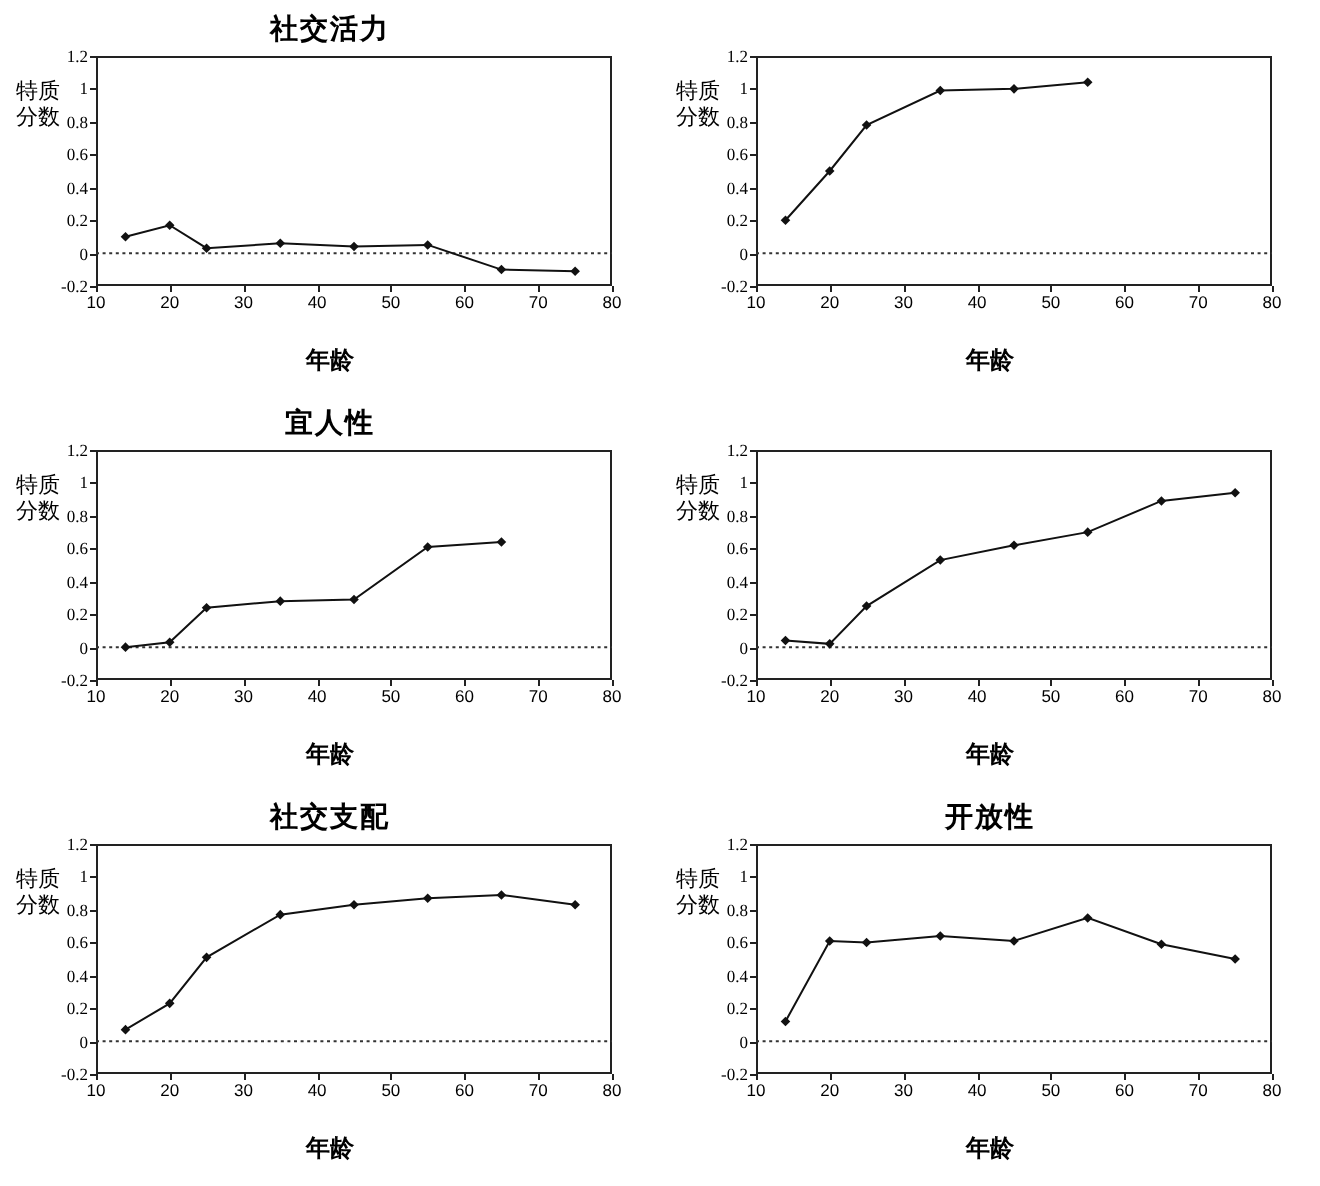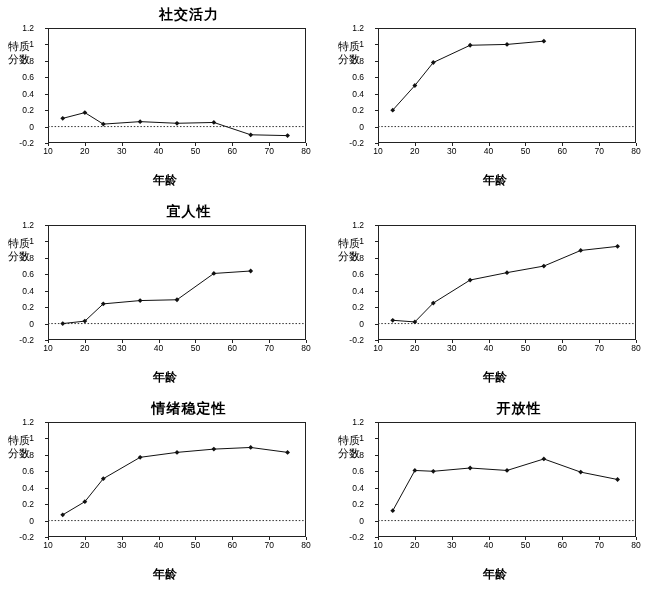--- a/index.html
+++ b/index.html
@@ -17,21 +17,20 @@
     width:660px;height:593px;
   }
   .panel{position:relative;}
   .ptitle{
     position:absolute;
     top:6px;left:0;width:330px;
     text-align:center;
     font-size:14px;
     font-weight:bold;
     letter-spacing:1px;
-    padding-left:24px;
   }
   .plotwrap{
     position:absolute;
     left:48px;top:28px;
     width:258px;height:115px;
   }
   .plotbox{
     position:absolute;inset:0;
     border:1px solid #222;
     background:#fff;
@@ -51,24 +50,25 @@
     position:absolute;
     left:0;width:330px;
     top:172px;
     text-align:center;
     font-size:12px;
     font-weight:bold;
   }
   .ytick{
     position:absolute;
     right:100%;
-    margin-right:14px;
+    margin-right:4px;
     transform:translateY(-50%);
     font-size:8.5px;
     white-space:nowrap;
+    font-family:Liberation Serif, serif;
   }
   .ytickmark{
     position:absolute;
     left:-3px;width:3px;height:1px;
     background:#222;
   }
   .xtick{
     position:absolute;
     top:100%;
     margin-top:3px;
@@ -296,21 +296,21 @@
           <polygon points="92.14285714285714,52.635714285714286 94.54285714285714,55.035714285714285 92.14285714285714,57.43571428571428 89.74285714285713,55.035714285714285" fill="#111"></polygon>
           <polygon points="129,45.24285714285714 131.4,47.64285714285714 129,50.04285714285714 126.6,47.64285714285714" fill="#111"></polygon>
           <polygon points="165.85714285714286,38.671428571428585 168.25714285714287,41.071428571428584 165.85714285714286,43.47142857142858 163.45714285714286,41.071428571428584" fill="#111"></polygon>
           <polygon points="202.71428571428572,23.064285714285695 205.11428571428573,25.464285714285694 202.71428571428572,27.864285714285693 200.31428571428572,25.464285714285694" fill="#111"></polygon>
           <polygon points="239.57142857142858,18.957142857142863 241.9714285714286,21.35714285714286 239.57142857142858,23.75714285714286 237.17142857142858,21.35714285714286" fill="#111"></polygon>
         </svg>
       </div>
       <div class="xlab">年龄</div>
     </div>
     <div class="panel">
-      <div class="ptitle">情绪稳定性</div>
+      <div class="ptitle">社交支配</div>
       <div class="ylab">
         <span>特质</span>
         <span>分数</span>
       </div>
       <div class="plotwrap">
         <div class="plotbox"></div>
         <div class="ytick" style="top: 115px;">-0.2</div>
         <div class="ytickmark" style="top: 115px;"></div>
         <div class="ytick" style="top: 98.5714px;">0</div>
         <div class="ytickmark" style="top: 98.5714px;"></div>

